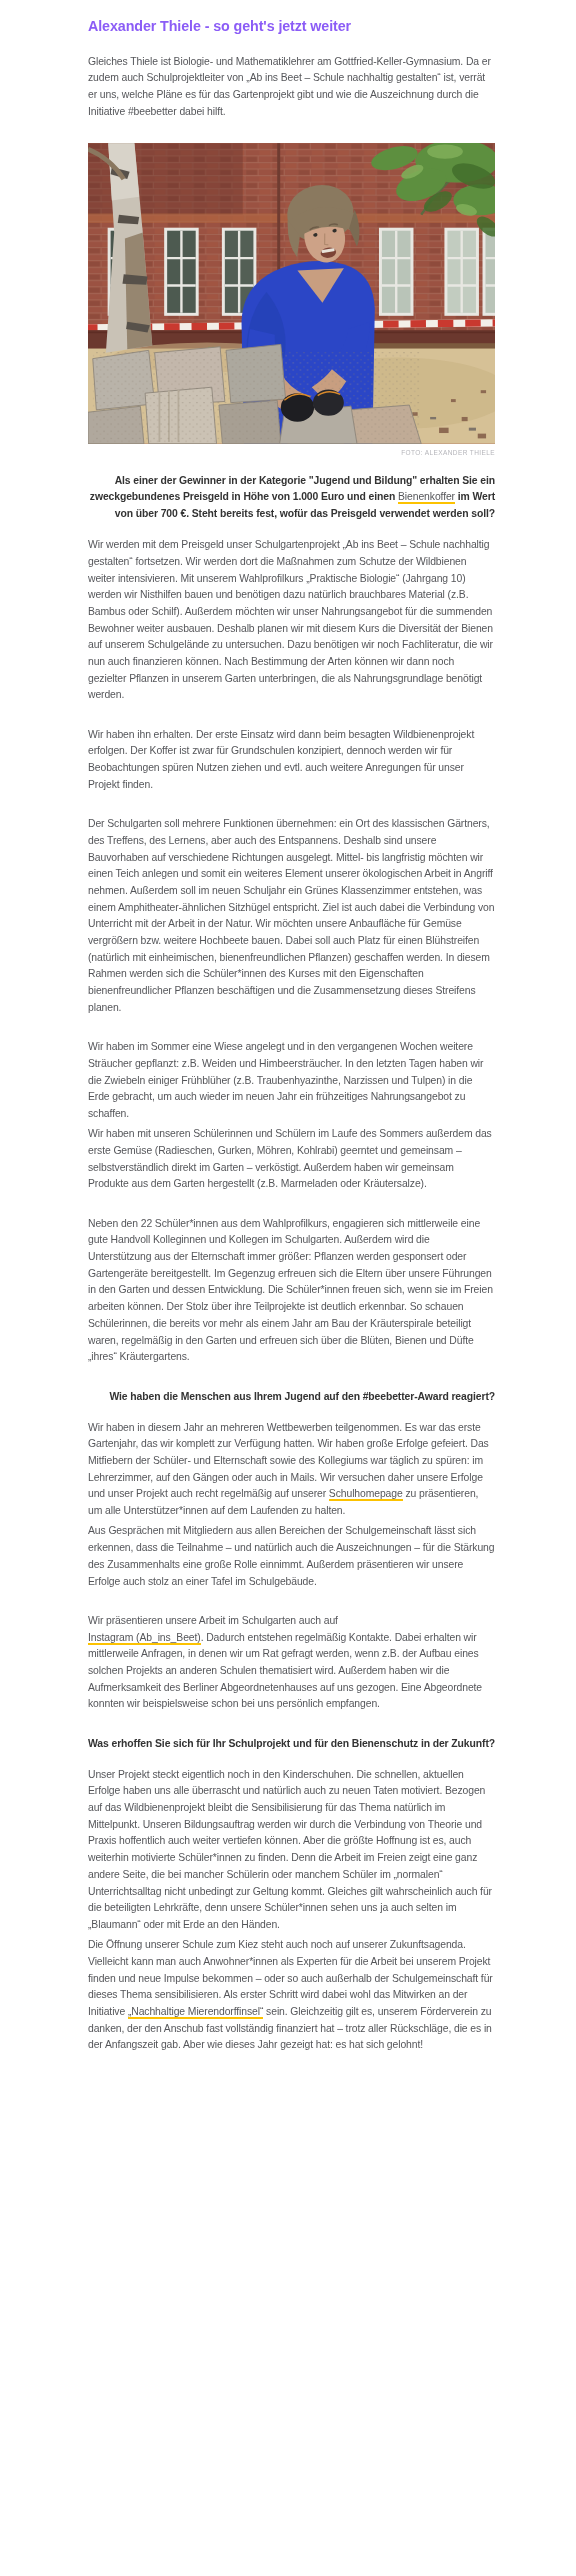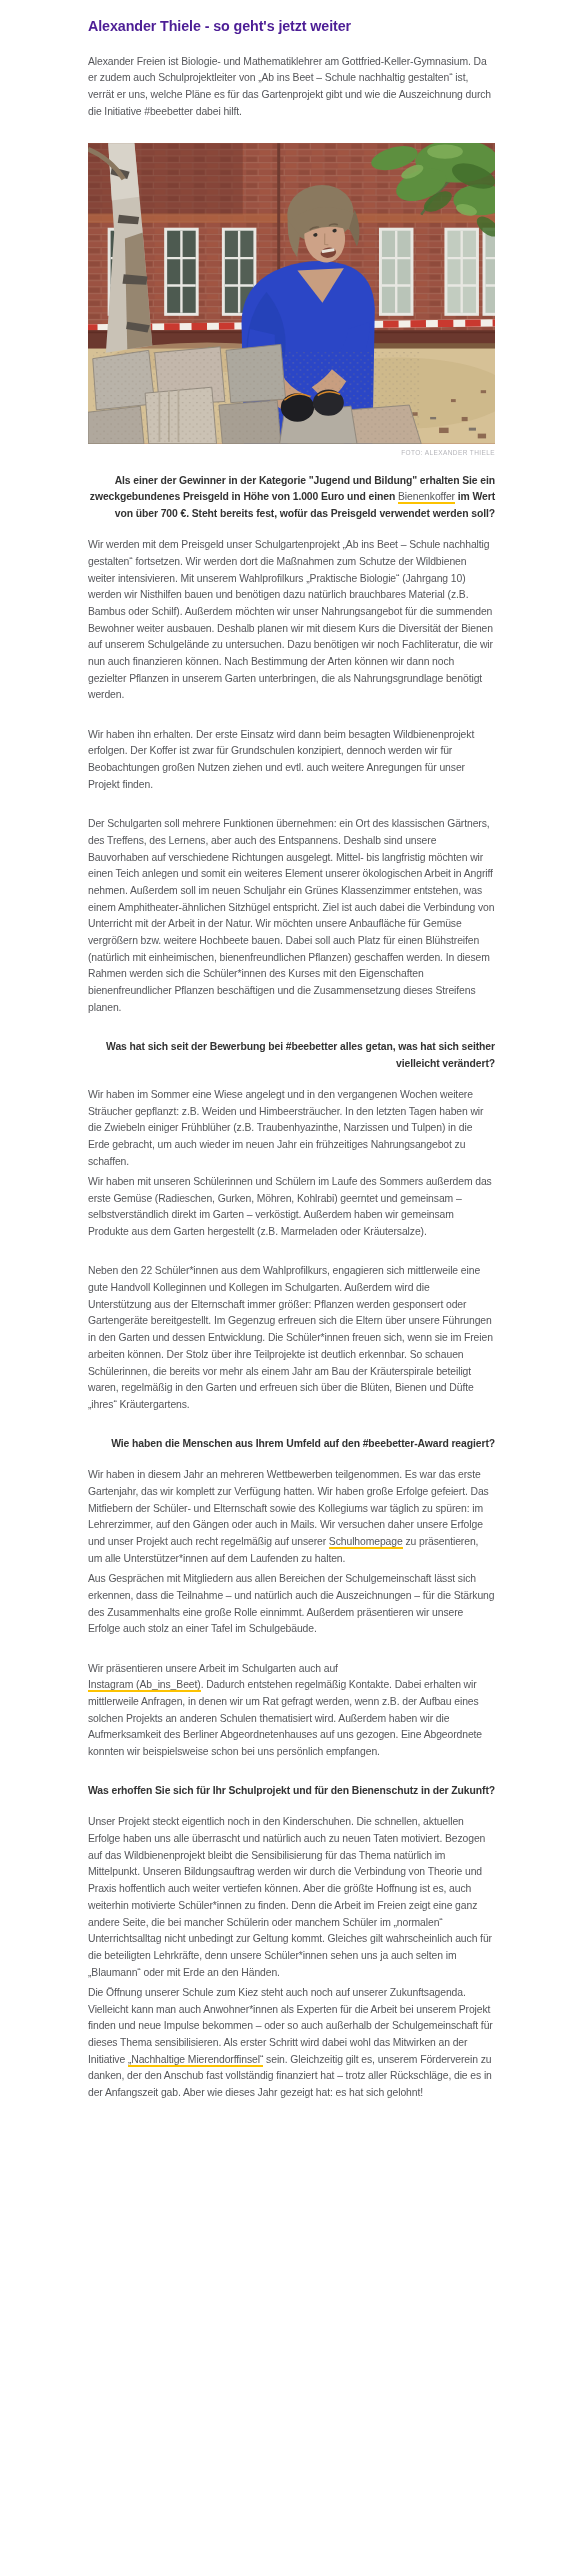--- a/index.html
+++ b/index.html
@@ -16,21 +16,21 @@
   .container {
     width: 407px;
     margin-left: 88px;
     padding-top: 16.7px;
     padding-bottom: 48px;
   }
   h1.title {
     font-size: 14.3px;
     line-height: 18px;
     font-weight: 700;
-    color: #4c1d95;
+    color: #8b5cf6;
     letter-spacing: -0.1px;
     margin: 0 0 19px 0;
   }
   #article-body p {
     font-size: 10.4px;
     line-height: 16.7px;
     letter-spacing: -0.1px;
     margin: 0 0 22.6px 0;
     hyphens: auto;
     -webkit-hyphens: auto;
@@ -77,21 +77,21 @@
     margin-top: 4.8px;
     text-transform: uppercase;
   }
 </style>
 </head>
 <body>
 
 <main class="container">
   <h1 class="title">Alexander Thiele - so geht's jetzt weiter</h1>
   <div id="article-body">
-      <p class="intro"><span>Alexander Freien ist Biologie- und Mathematiklehrer am Gottfried-Keller-Gymnasium. Da er zudem auch Schulprojektleiter von „Ab ins Beet – Schule nachhaltig gestalten“ ist, verrät er uns, welche Pläne es für das Gartenprojekt gibt und wie die Auszeichnung durch die Initiative #beebetter dabei hilft.</span></p>
+      <p class="intro"><span>Gleiches Thiele ist Biologie- und Mathematiklehrer am Gottfried-Keller-Gymnasium. Da er zudem auch Schulprojektleiter von „Ab ins Beet – Schule nachhaltig gestalten“ ist, verrät er uns, welche Pläne es für das Gartenprojekt gibt und wie die Auszeichnung durch die Initiative #beebetter dabei hilft.</span></p>
   <figure class="photo-figure">
     <div class="photo-wrap">
       <svg width="407" height="301" viewBox="0 0 684 505" xmlns="http://www.w3.org/2000/svg">
         <defs>
           <pattern id="brick" width="44" height="22" patternUnits="userSpaceOnUse">
             <rect width="44" height="22" fill="#9b5242"></rect>
             <path d="M0 10.5h44M0 21.5h44" stroke="#b08571" stroke-width="1.4" opacity="0.5"></path>
             <path d="M22 0v10M0 11v10M44 11v10" stroke="#b08571" stroke-width="1.4" opacity="0.35"></path>
             <rect x="2" y="1" width="18" height="8" fill="#7e4033" opacity="0.4"></rect>
             <rect x="24" y="12" width="18" height="8" fill="#aa5b43" opacity="0.35"></rect>
@@ -257,27 +257,26 @@
           <ellipse cx="404" cy="436" rx="26" ry="22" fill="#26262b"></ellipse>
           <path d="M330 432 q20 -18 44 -6" stroke="#d98a2b" stroke-width="2.5" fill="none"></path>
           <path d="M386 424 q18 -12 38 -2" stroke="#d98a2b" stroke-width="2.5" fill="none"></path>
         </g>
       </svg>
     </div>
     <figcaption class="photo-caption">FOTO: ALEXANDER THIELE</figcaption>
   </figure>
 <p class="question"><span>Als einer der Gewinner in der Kategorie "Jugend und Bildung" erhalten Sie ein zweckgebundenes Preisgeld in Höhe von 1.000 Euro und einen </span><a class="link" href="#">Bienenkoffer</a><span> im Wert von über 700 €. Steht bereits fest, wofür das Preisgeld verwendet werden soll?</span></p>
       <p class="answer"><span>Wir werden mit dem Preisgeld unser Schulgartenprojekt „Ab ins Beet – Schule nachhaltig gestalten“ fortsetzen. Wir werden dort die Maßnahmen zum Schutze der Wildbienen weiter intensivieren. Mit unserem Wahlprofilkurs „Praktische Biologie“ (Jahrgang 10) werden wir Nisthilfen bauen und benötigen dazu natürlich brauchbares Material (z.B. Bambus oder Schilf). Außerdem möchten wir unser Nahrungsangebot für die summenden Bewohner weiter ausbauen. Deshalb planen wir mit diesem Kurs die Diversität der Bienen auf unserem Schulgelände zu untersuchen. Dazu benötigen wir noch Fachliteratur, die wir nun auch finanzieren können. Nach Bestimmung der Arten können wir dann noch gezielter Pflanzen in unserem Garten unterbringen, die als Nahrungsgrundlage benötigt werden.</span></p>
-      <p class="answer"><span>Wir haben ihn erhalten. Der erste Einsatz wird dann beim besagten Wildbienenprojekt erfolgen. Der Koffer ist zwar für Grundschulen konzipiert, dennoch werden wir für Beobachtungen großen Nutzen ziehen und evtl. auch weitere Anregungen für unser Projekt finden.</span></p>
+      <p class="answer"><span>Wir haben ihn erhalten. Der erste Einsatz wird dann beim besagten Wildbienenprojekt erfolgen. Der Koffer ist zwar für Grundschulen konzipiert, dennoch werden wir für Beobachtungen spüren Nutzen ziehen und evtl. auch weitere Anregungen für unser Projekt finden.</span></p>
       <p class="answer"><span>Der Schulgarten soll mehrere Funktionen übernehmen: ein Ort des klassischen Gärtners, des Treffens, des Lernens, aber auch des Entspannens. Deshalb sind unsere Bauvorhaben auf verschiedene Richtungen ausgelegt. Mittel- bis langfristig möchten wir einen Teich anlegen und somit ein weiteres Element unserer ökologischen Arbeit in Angriff nehmen. Außerdem soll im neuen Schuljahr ein Grünes Klassenzimmer entstehen, was einem Amphitheater-ähnlichen Sitzhügel entspricht. Ziel ist auch dabei die Verbindung von Unterricht mit der Arbeit in der Natur. Wir möchten unsere Anbaufläche für Gemüse vergrößern bzw. weitere Hochbeete bauen. Dabei soll auch Platz für einen Blühstreifen (natürlich mit einheimischen, bienenfreundlichen Pflanzen) geschaffen werden. In diesem Rahmen werden sich die Schüler*innen des Kurses mit den Eigenschaften bienenfreundlicher Pflanzen beschäftigen und die Zusammensetzung dieses Streifens planen.</span></p>
-      <p class="question"><span>Was hat sich seit der Bewerbung bei #beebetter alles getan, was hat sich seither vielleicht verändert?</span></p>
       <p class="answer tight"><span>Wir haben im Sommer eine Wiese angelegt und in den vergangenen Wochen weitere Sträucher gepflanzt: z.B. Weiden und Himbeersträucher. In den letzten Tagen haben wir die Zwiebeln einiger Frühblüher (z.B. Traubenhyazinthe, Narzissen und Tulpen) in die Erde gebracht, um auch wieder im neuen Jahr ein frühzeitiges Nahrungsangebot zu schaffen.</span></p>
       <p class="answer"><span>Wir haben mit unseren Schülerinnen und Schülern im Laufe des Sommers außerdem das erste Gemüse (Radieschen, Gurken, Möhren, Kohlrabi) geerntet und gemeinsam – selbstverständlich direkt im Garten – verköstigt. Außerdem haben wir gemeinsam Produkte aus dem Garten hergestellt (z.B. Marmeladen oder Kräutersalze).</span></p>
       <p class="answer"><span>Neben den 22 Schüler*innen aus dem Wahlprofilkurs, engagieren sich mittlerweile eine gute Handvoll Kolleginnen und Kollegen im Schulgarten. Außerdem wird die Unterstützung aus der Elternschaft immer größer: Pflanzen werden gesponsert oder Gartengeräte bereitgestellt. Im Gegenzug erfreuen sich die Eltern über unsere Führungen in den Garten und dessen Entwicklung. Die Schüler*innen freuen sich, wenn sie im Freien arbeiten können. Der Stolz über ihre Teilprojekte ist deutlich erkennbar. So schauen Schülerinnen, die bereits vor mehr als einem Jahr am Bau der Kräuterspirale beteiligt waren, regelmäßig in den Garten und erfreuen sich über die Blüten, Bienen und Düfte „ihres“ Kräutergartens.</span></p>
-      <p class="question"><span>Wie haben die Menschen aus Ihrem Umfeld auf den #beebetter-Award reagiert?</span></p>
+      <p class="question"><span>Wie haben die Menschen aus Ihrem Jugend auf den #beebetter-Award reagiert?</span></p>
       <p class="answer tight"><span>Wir haben in diesem Jahr an mehreren Wettbewerben teilgenommen. Es war das erste Gartenjahr, das wir komplett zur Verfügung hatten. Wir haben große Erfolge gefeiert. Das Mitfiebern der Schüler- und Elternschaft sowie des Kollegiums war täglich zu spüren: im Lehrerzimmer, auf den Gängen oder auch in Mails. Wir versuchen daher unsere Erfolge und unser Projekt auch recht regelmäßig auf unserer </span><a class="link" href="#">Schulhomepage</a><span> zu präsentieren, um alle Unterstützer*innen auf dem Laufenden zu halten.</span></p>
       <p class="answer"><span>Aus Gesprächen mit Mitgliedern aus allen Bereichen der Schulgemeinschaft lässt sich erkennen, dass die Teilnahme – und natürlich auch die Auszeichnungen – für die Stärkung des Zusammenhalts eine große Rolle einnimmt. Außerdem präsentieren wir unsere Erfolge auch stolz an einer Tafel im Schulgebäude.</span></p>
       <p class="answer"><span>Wir präsentieren unsere Arbeit im Schulgarten auch auf</span><br><a class="link" href="#">Instagram (Ab_ins_Beet)</a><span>. Dadurch entstehen regelmäßig Kontakte. Dabei erhalten wir mittlerweile Anfragen, in denen wir um Rat gefragt werden, wenn z.B. der Aufbau eines solchen Projekts an anderen Schulen thematisiert wird. Außerdem haben wir die Aufmerksamkeit des Berliner Abgeordnetenhauses auf uns gezogen. Eine Abgeordnete konnten wir beispielsweise schon bei uns persönlich empfangen.</span></p>
       <p class="question"><span>Was erhoffen Sie sich für Ihr Schulprojekt und für den Bienenschutz in der Zukunft?</span></p>
       <p class="answer tight"><span>Unser Projekt steckt eigentlich noch in den Kinderschuhen. Die schnellen, aktuellen Erfolge haben uns alle überrascht und natürlich auch zu neuen Taten motiviert. Bezogen auf das Wildbienenprojekt bleibt die Sensibilisierung für das Thema natürlich im Mittelpunkt. Unseren Bildungsauftrag werden wir durch die Verbindung von Theorie und Praxis hoffentlich auch weiter vertiefen können. Aber die größte Hoffnung ist es, auch weiterhin motivierte Schüler*innen zu finden. Denn die Arbeit im Freien zeigt eine ganz andere Seite, die bei mancher Schülerin oder manchem Schüler im „normalen“ Unterrichtsalltag nicht unbedingt zur Geltung kommt. Gleiches gilt wahrscheinlich auch für die beteiligten Lehrkräfte, denn unsere Schüler*innen sehen uns ja auch selten im „Blaumann“ oder mit Erde an den Händen.</span></p>
       <p class="answer"><span>Die Öffnung unserer Schule zum Kiez steht auch noch auf unserer Zukunftsagenda. Vielleicht kann man auch Anwohner*innen als Experten für die Arbeit bei unserem Projekt finden und neue Impulse bekommen – oder so auch außerhalb der Schulgemeinschaft für dieses Thema sensibilisieren. Als erster Schritt wird dabei wohl das Mitwirken an der Initiative </span><a class="link" href="#">„Nachhaltige Mierendorffinsel“</a><span> sein. Gleichzeitig gilt es, unserem Förderverein zu danken, der den Anschub fast vollständig finanziert hat – trotz aller Rückschläge, die es in der Anfangszeit gab. Aber wie dieses Jahr gezeigt hat: es hat sich gelohnt!</span></p>
     </div>
 </main>
 
 

